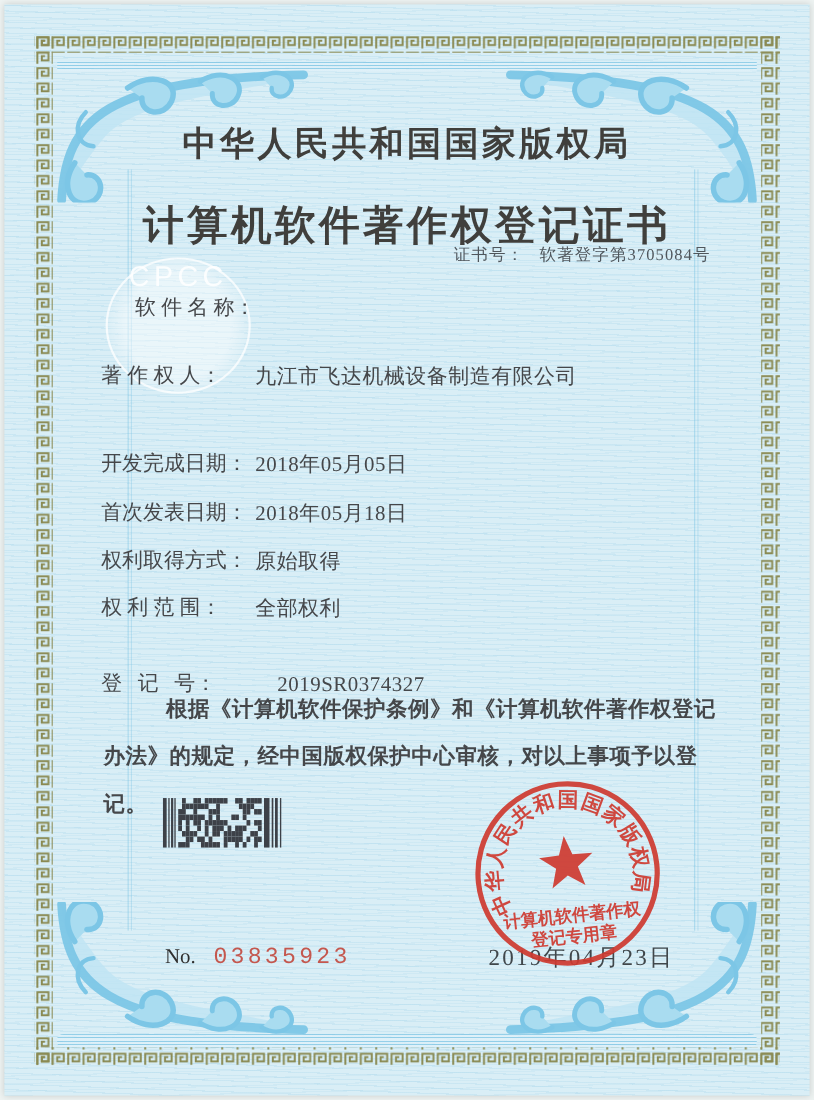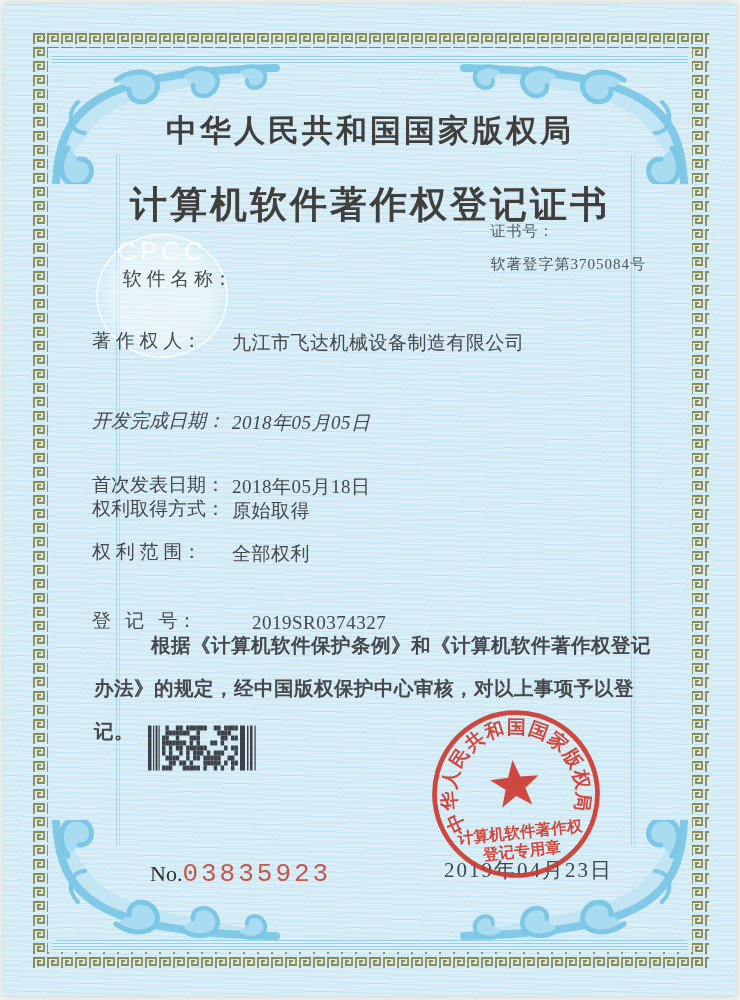--- a/index.html
+++ b/index.html
@@ -34,39 +34,39 @@
         border:2px solid rgba(255,255,255,.75);border-radius:50%;
         background:radial-gradient(circle, rgba(255,255,255,.45) 0 55%, rgba(255,255,255,.15) 70%, transparent 75%);
         display:flex;align-items:flex-start;justify-content:center;
         color:rgba(255,255,255,.85);font-size:26px;letter-spacing:4px;
         font-family:"Liberation Sans",sans-serif;padding-bottom:14px;box-sizing:border-box;}
   
   .t1,.t2{position:absolute;left:0;right:0;text-align:center;color:#403f3c;font-weight:700;z-index:3;}
   .t1{top:106px;font-size:31px;letter-spacing:3px;}
   .t2{top:176px;font-size:37px;letter-spacing:3px;}
   .certno{position:absolute;right:90px;top:218px;font-size:15px;color:#4f565c;z-index:3;
-        display:flex;gap:14px;letter-spacing:1px;flex-direction:column;}
+        display:flex;gap:14px;letter-spacing:1px;}
   .row{position:absolute;left:88px;display:flex;font-size:19px;color:#45474a;z-index:3;}
   .row .lab{white-space:pre;width:140px;flex:0 0 auto;}
   .row.wide .lab{width:160px;}
   .row .val{letter-spacing:.5px;line-height:29px;white-space:pre-line;}
-  .r0{top:262px;text-align:right;} .r1{top:324px;} .r2{top:404px;font-style:italic;} .r3{top:449px;margin-top:19px;}
+  .r0{top:262px;text-align:right;} .r1{top:324px;} .r2{top:404px;} .r3{top:449px;}
   .r4{top:492px;} .r5{top:535px;} .r6{top:577px;margin-top:27px;}
   .statement{position:absolute;left:90px;width:576px;top:620px;z-index:3;
         font-size:19.5px;line-height:43px;color:#45474a;text-indent:57px;letter-spacing:.5px;font-weight:bold;}
   
   .barcode{position:absolute;left:144px;top:721px;width:110px;height:46px;z-index:3;}
   
   .seal{position:absolute;left:422px;top:700px;width:180px;height:180px;z-index:4;
         transform:rotate(-6deg);opacity:.92;}
   .seal-date{position:absolute;left:440px;top:852px;z-index:3;font-size:21px;
         color:#40474b;letter-spacing:2px;}
   .serial{position:absolute;left:146px;top:855px;z-index:3;display:flex;align-items:baseline;}
-  .serial .no{font-size:22px;color:#2f2f2f;}
-  .serial .num{font-size:26px;color:#c4574e;letter-spacing:3px;
+  .serial .no{font-size:19px;color:#2f2f2f;}
+  .serial .num{margin-left:16px;font-size:21px;color:#c4574e;letter-spacing:3px;
         font-family:"Liberation Mono","DejaVu Sans Mono",monospace;}
 </style>
 </head>
 <body>
 
 <div class="scan">
   <div class="cert">
 
     <svg class="frame-svg" width="732" height="992" viewBox="0 0 732 992">
       <defs>

